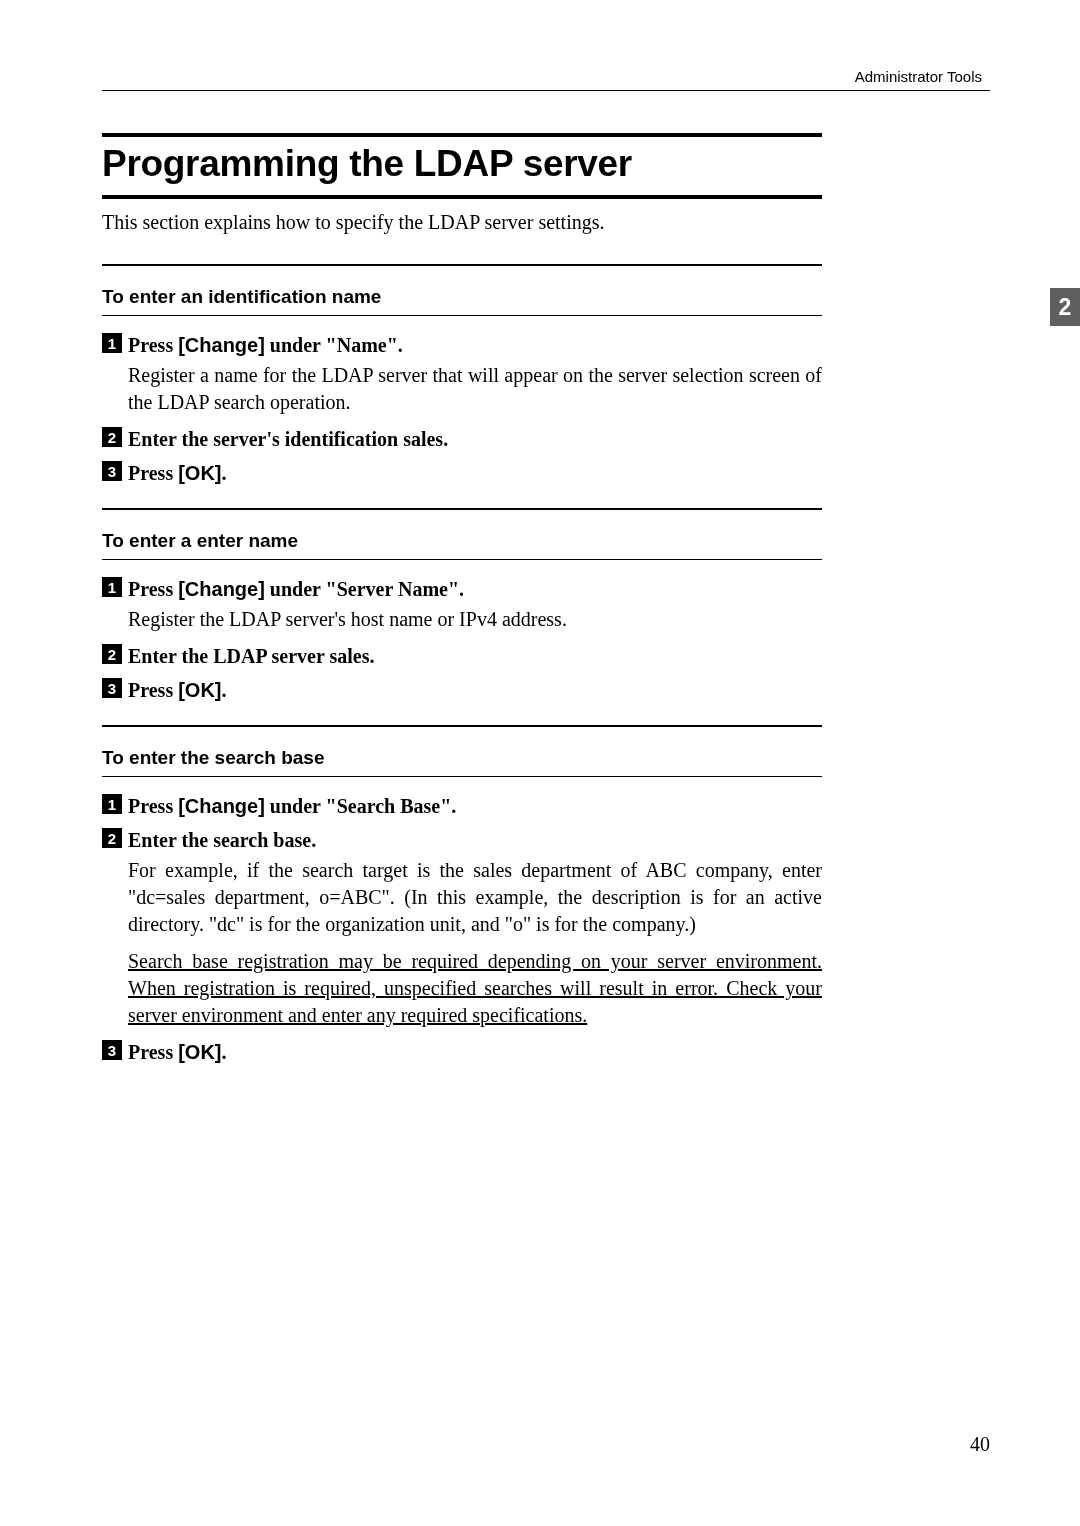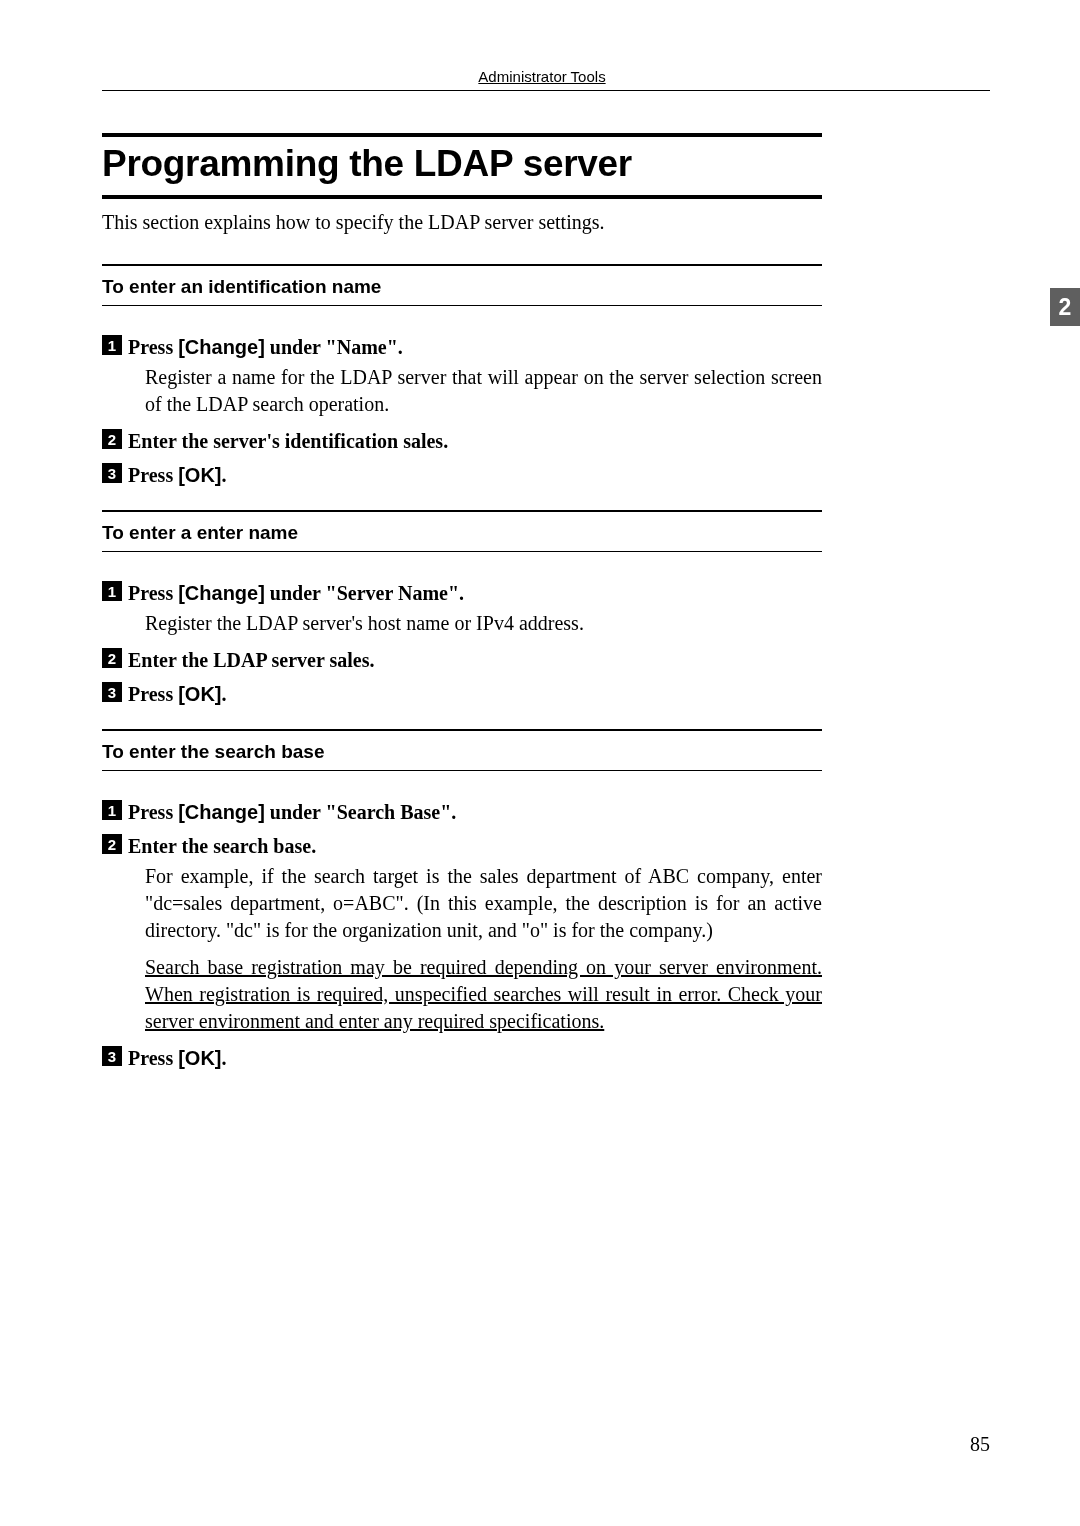--- a/index.html
+++ b/index.html
@@ -15,22 +15,21 @@
       color: #000;
       position: relative;
     }
     .page {
       padding: 68px 90px 40px 102px;
     }
     .top-bar {
       border-bottom: 1.5px solid #000;
       padding-bottom: 4px;
       margin-bottom: 42px;
-      text-align: center;
-      text-decoration: underline;
+      text-align: right;
     }
     .header-line {
       font-family: Arial, Helvetica, sans-serif;
       font-size: 15px;
       padding-right: 8px;
     }
     .content {
       width: 720px;
     }
     .main-title-block {
@@ -49,22 +48,22 @@
       font-size: 20px;
       line-height: 1.35;
       margin-bottom: 28px;
     }
     .section {
       margin-bottom: 22px;
     }
     .sub-title-block {
       border-top: 2.5px solid #000;
       border-bottom: 1.5px solid #000;
-      padding: 10px 0 7px 0;
-      margin-bottom: 28px;
+      padding: 20px 0 7px 0;
+      margin-bottom: 16px;
     }
     .sub-title {
       font-family: Arial, Helvetica, sans-serif;
       font-weight: bold;
       font-size: 19px;
     }
     .step {
       margin-bottom: 8px;
     }
     .step-head {
@@ -94,21 +93,21 @@
       font-size: 20px;
       line-height: 1.3;
     }
     .step-label .sans {
       font-family: Liberation Sans, sans-serif;
       font-weight: bold;
     }
     .step-body {
       font-size: 20px;
       line-height: 1.35;
-      margin-left: 43px;
+      margin-left: 26px;
       margin-bottom: 10px;
       text-align: justify;
     }
     .step-body + .step-body {
       margin-top: 6px;
       text-decoration: underline;
     }
     .tab-marker {
       position: absolute;
       right: 0;
@@ -217,13 +216,13 @@
               <span class="step-num">3</span>
               <span class="step-label"><span>Press </span><span class="sans">[OK]</span><span>.</span></span>
             </div>
           </div>
         </div>
       </div>
   </div>
 </div>
 
 <div class="tab-marker">2</div>
-<div class="page-num">85</div>
+<div class="page-num">40</div>
 
 </body></html>

